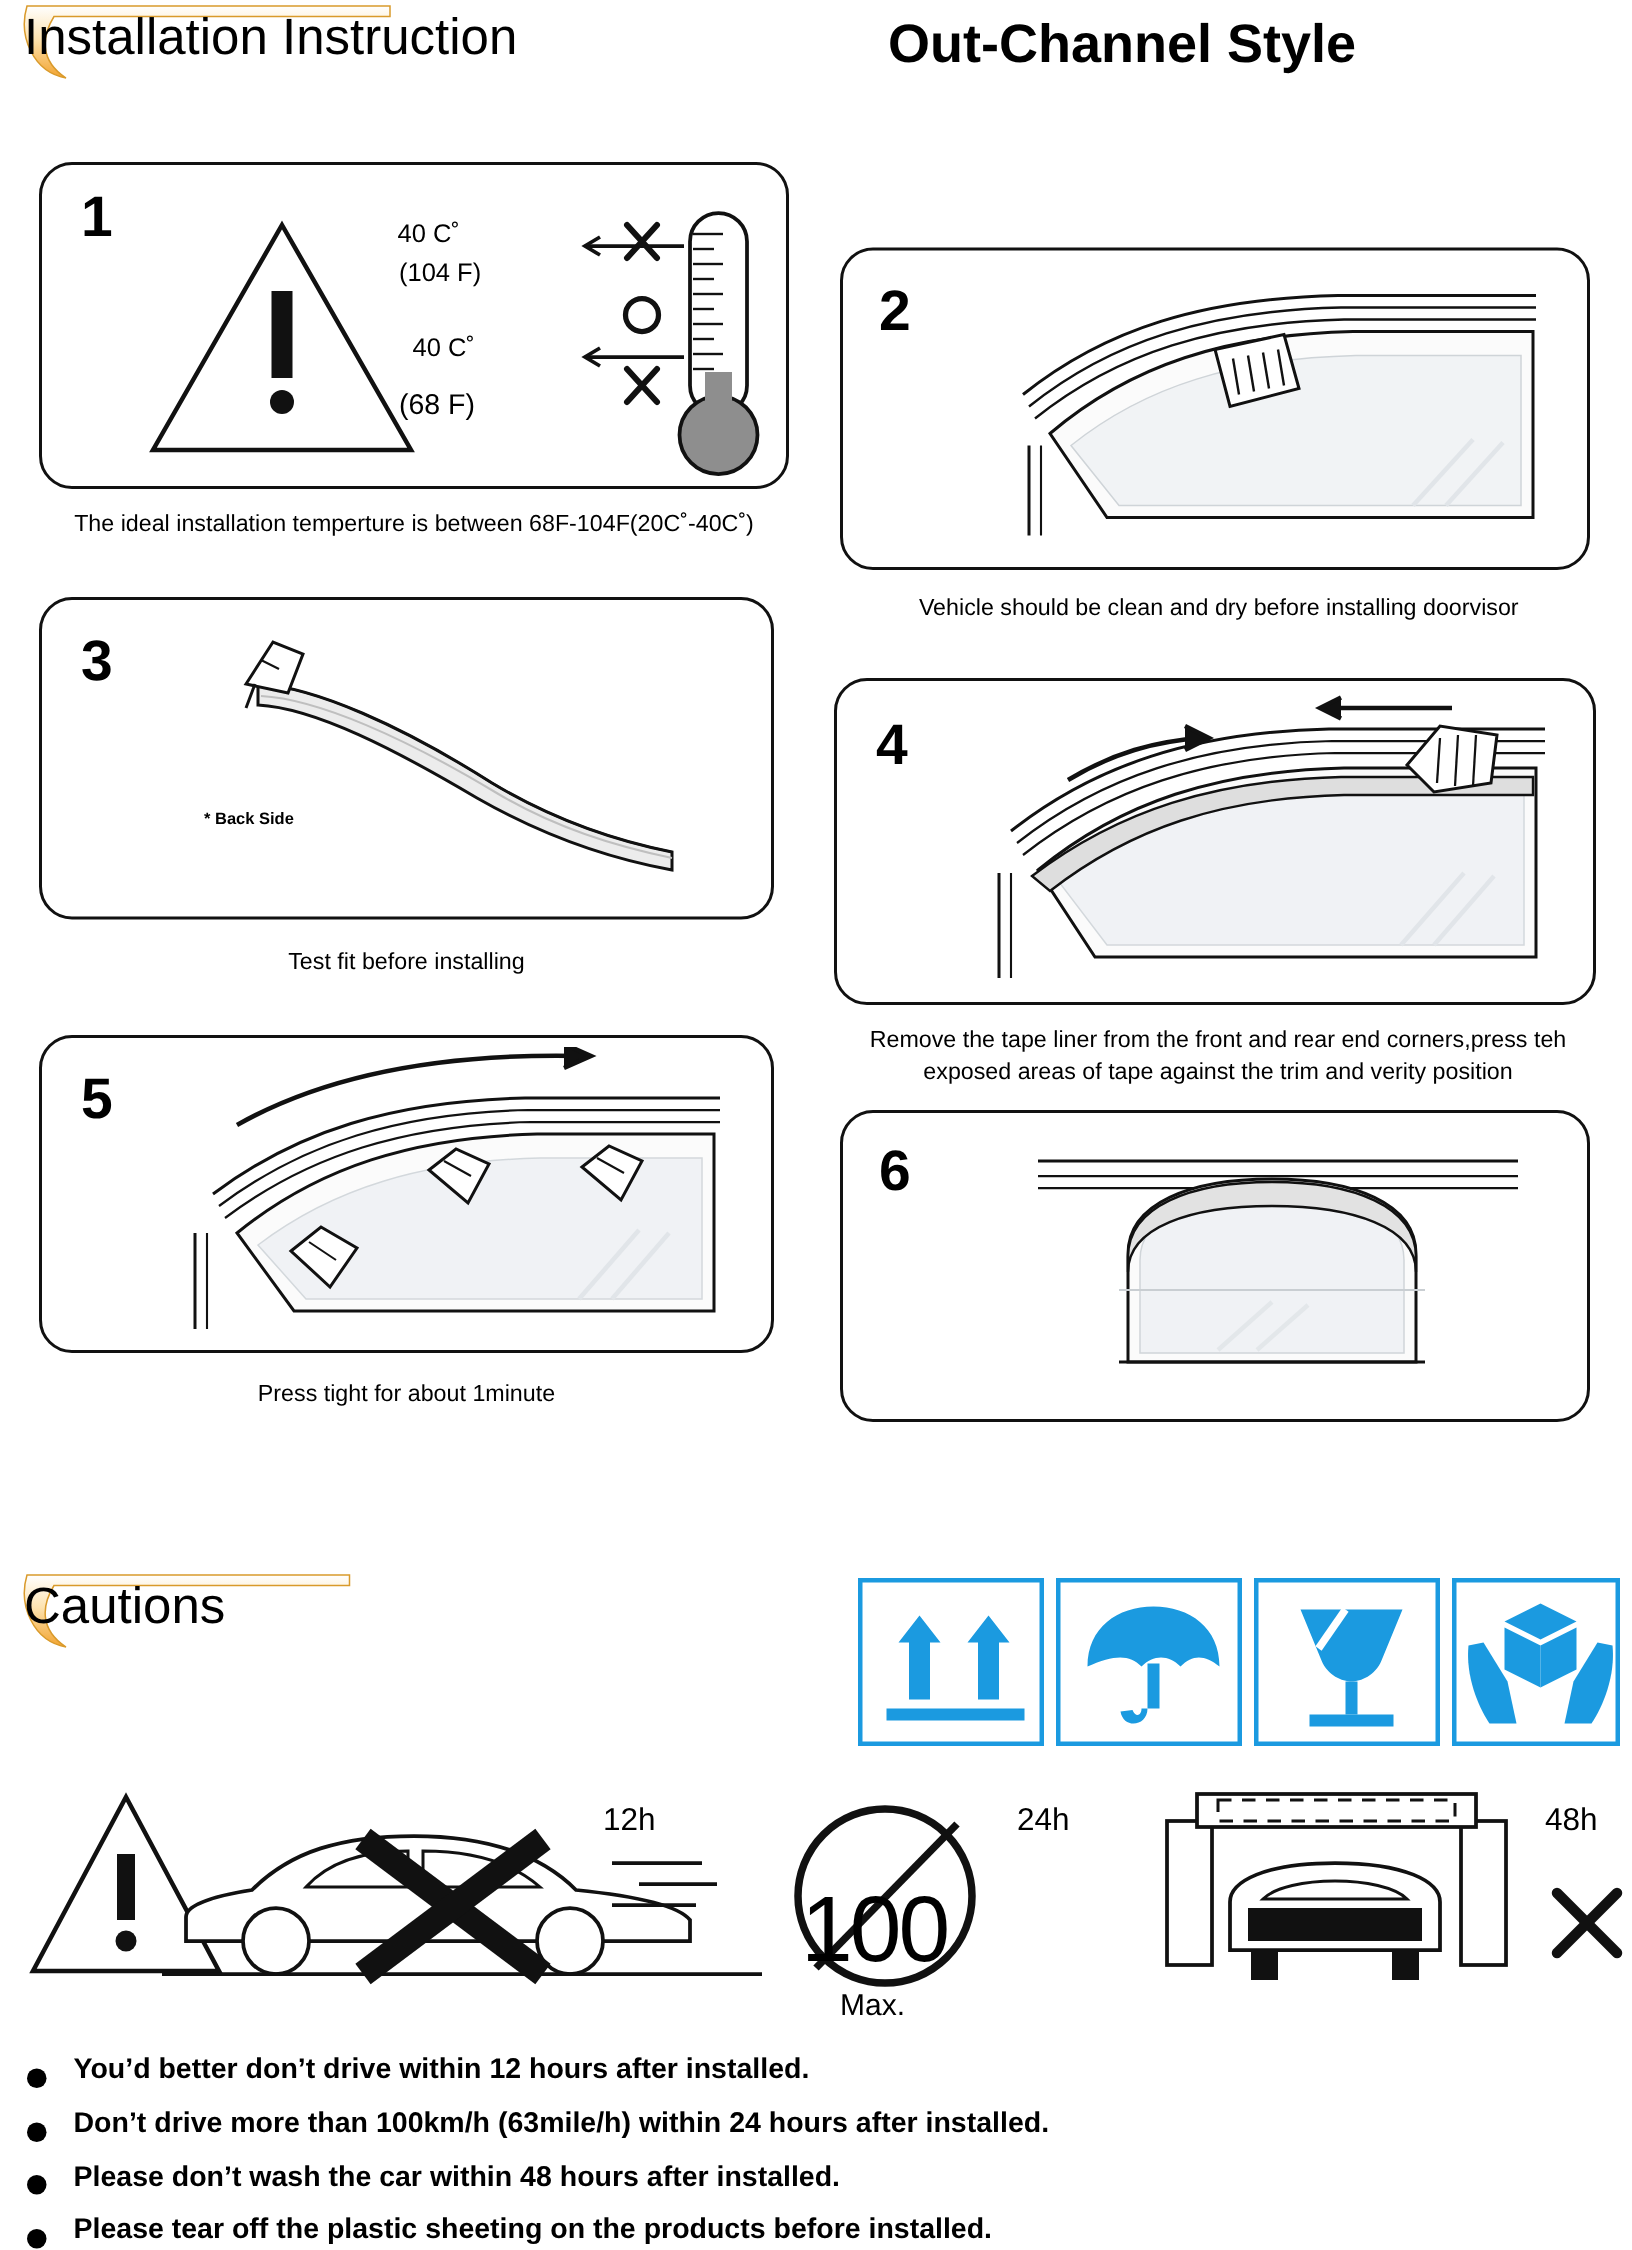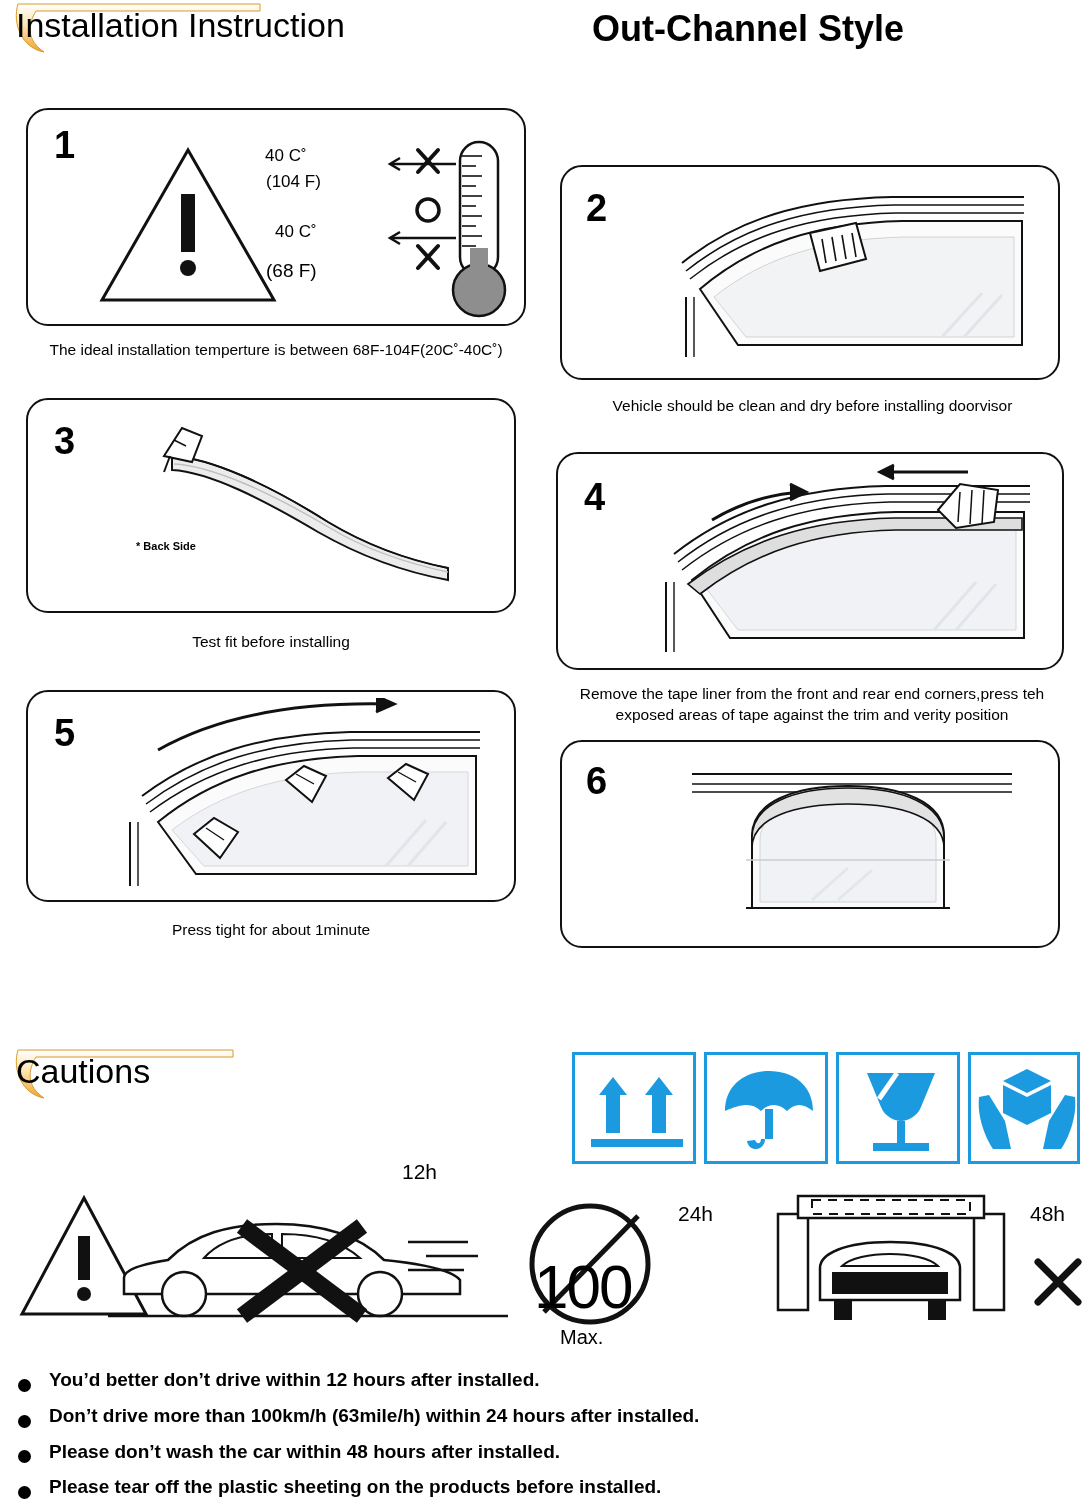--- a/index.html
+++ b/index.html
@@ -404,21 +404,21 @@
       <line x1="300" y1="52" x2="360" y2="52"></line>
       <line x1="318" y1="66" x2="370" y2="66"></line>
       <line x1="300" y1="80" x2="356" y2="80"></line>
     </g>
 
     <g stroke="#111" stroke-width="17" stroke-linecap="butt">
       <line x1="134" y1="36" x2="254" y2="126"></line>
       <line x1="254" y1="36" x2="134" y2="126"></line>
     </g>
   </svg>
-  <div class="lbl-big" style="left:402px; top:1160px;">12h</div>
+  <div class="lbl-big" style="left:402px; top:1202px;">12h</div>
 
   <svg style="position:absolute; left:524px; top:1196px;" width="150" height="140" viewBox="0 0 150 140">
     <circle cx="66" cy="68" r="58" fill="#fff" stroke="#111" stroke-width="5"></circle>
     <line x1="20" y1="116" x2="114" y2="20" stroke="#111" stroke-width="5"></line>
   </svg>
   <div style="position:absolute; left:534px; top:1251px; font-size:62px; letter-spacing:-2px;">100</div>
   <div style="position:absolute; left:560px; top:1326px; font-size:20px;">Max.</div>
   <div class="lbl-big" style="left:678px; top:1202px;">24h</div>
 
   <svg style="position:absolute; left:766px; top:1188px;" width="250" height="150" viewBox="0 0 250 150">

